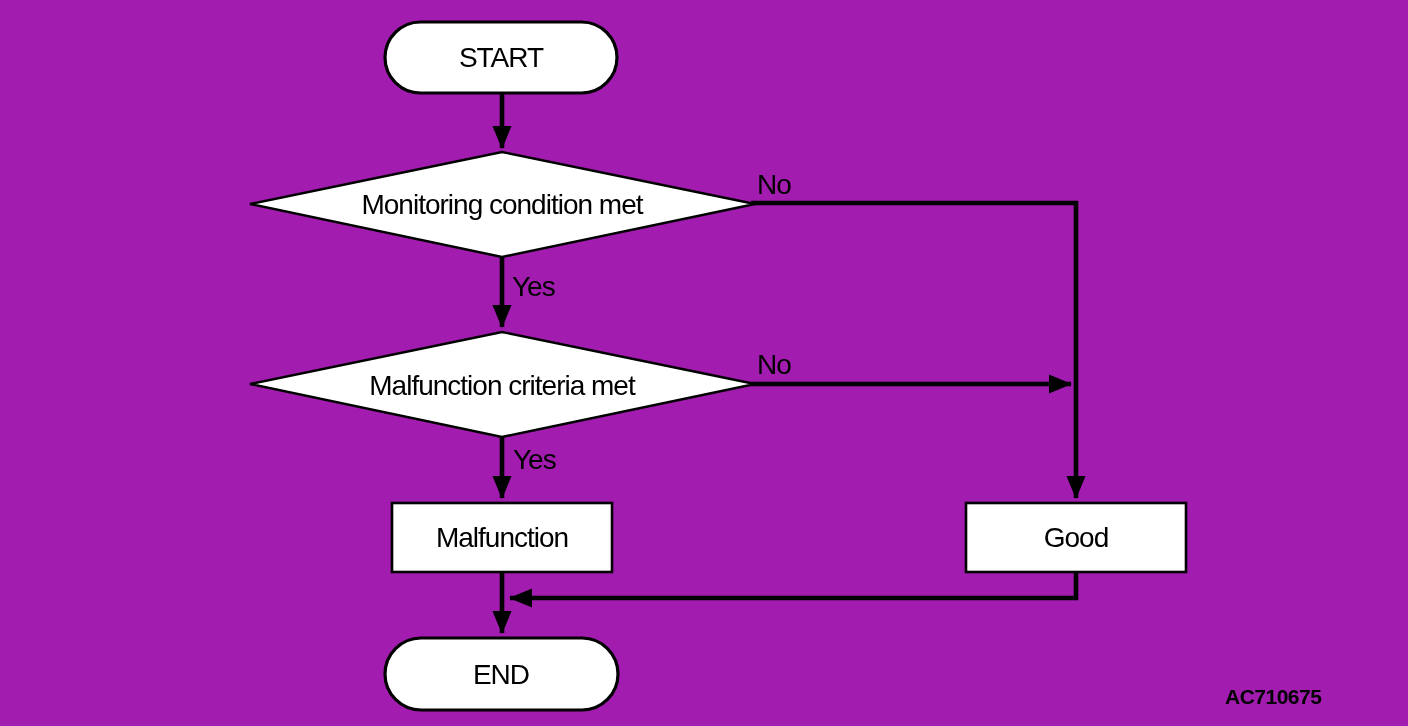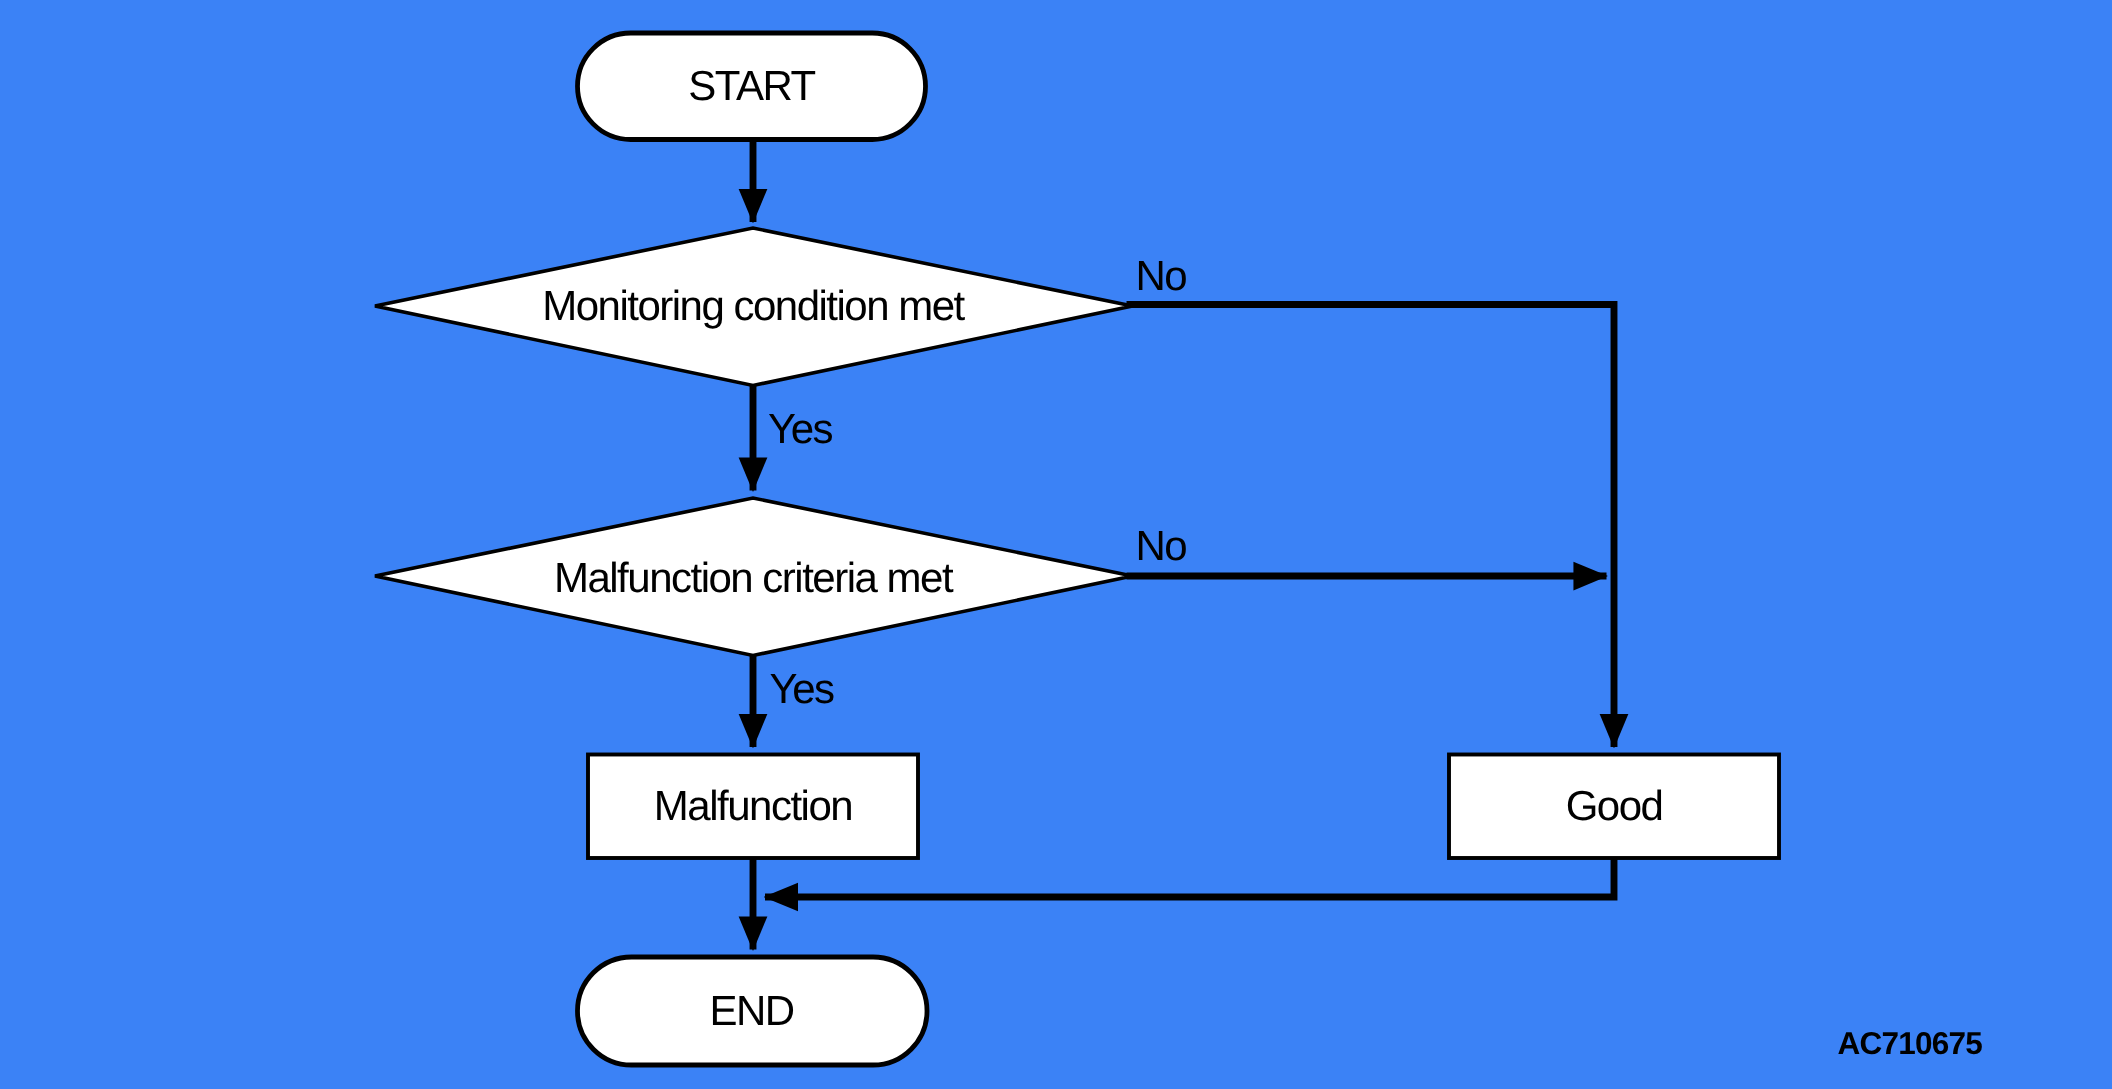--- a/index.html
+++ b/index.html
@@ -4,21 +4,21 @@
 <style>
   html, body {
     margin: 0;
     padding: 0;
     background: #ffffff;
   }
   .canvas {
     position: relative;
     width: 1408px;
     height: 726px;
-    background: #3b82f6;
+    background: #a21caf;
     overflow: hidden;
   }
   svg {
     display: block;
   }
   .node-shape {
     fill: #ffffff;
     stroke: #000000;
   }
   .terminator { stroke-width: 3.2; }

